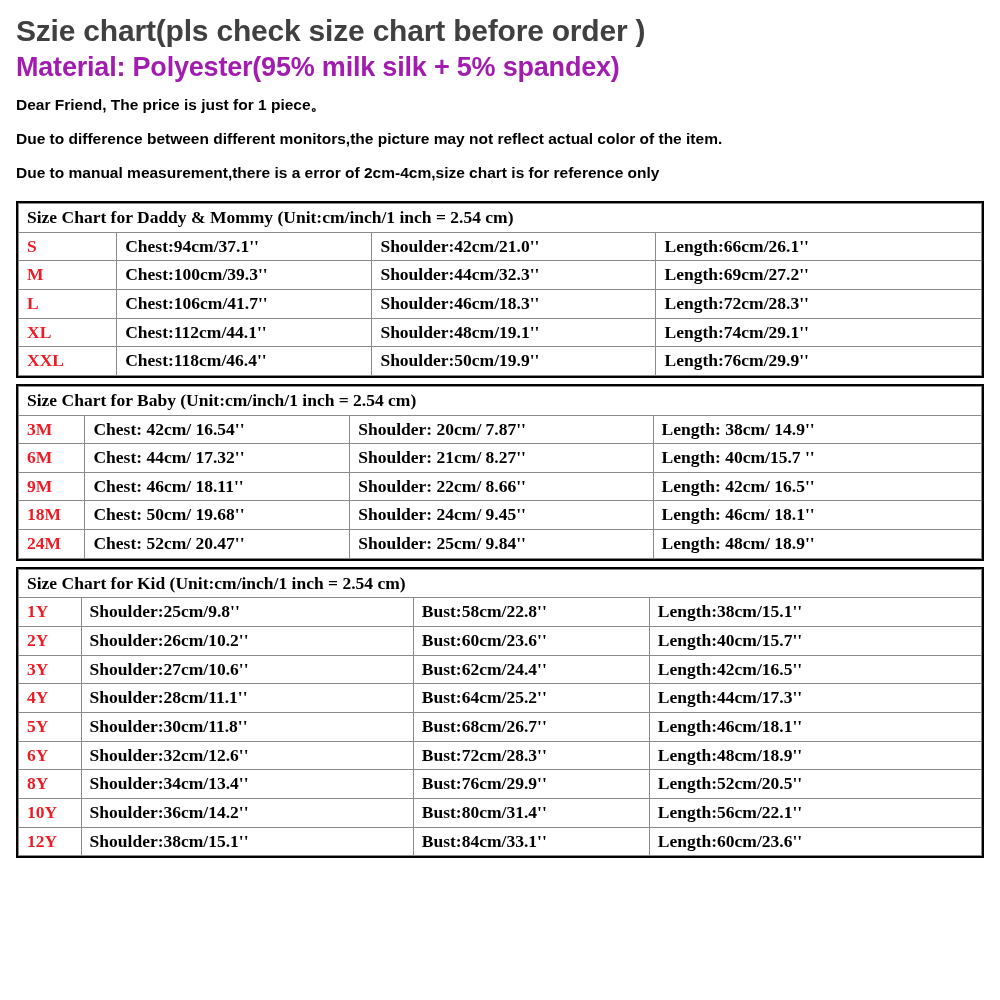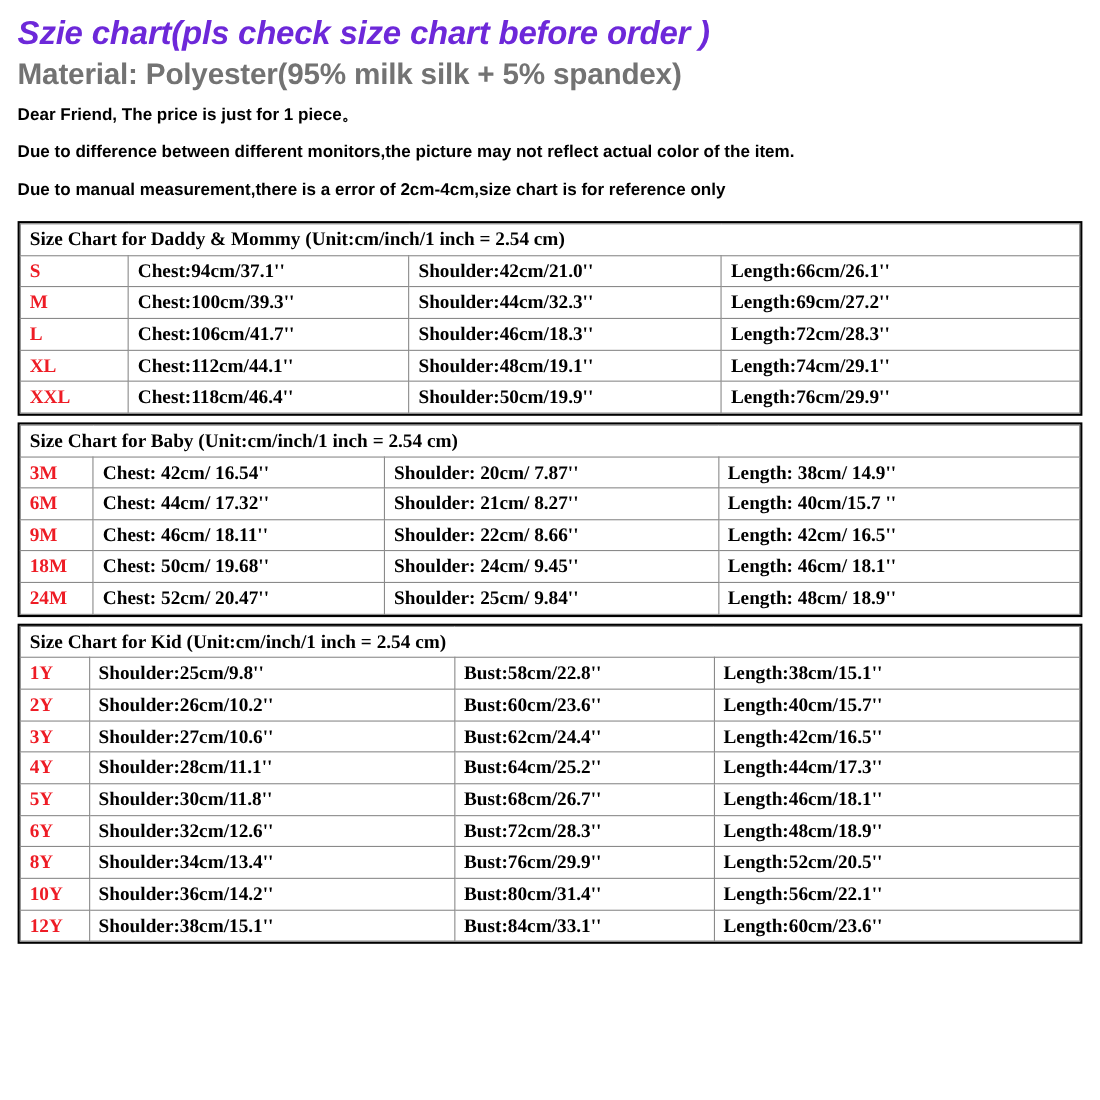--- a/index.html
+++ b/index.html
@@ -19,31 +19,30 @@
     height: 1000px;
     position: relative;
     padding: 0;
     box-sizing: border-box;
   }
   .header-block {
     padding: 14px 16px 4px 16px;
   }
   .title-red {
     font-family: "Liberation Sans", sans-serif;
-    color: #6d28d9;
+    color: #404040;
     font-weight: bold;
     font-size: 30px;
     line-height: 1.12;
     letter-spacing: -0.2px;
     margin: 0 0 4px 0;
-    font-style: italic;
   }
   .title-black {
     font-family: "Liberation Sans", sans-serif;
-    color: #737373;
+    color: #a21caf;
     font-weight: bold;
     font-size: 27px;
     line-height: 1.15;
     margin: 0 0 12px 0;
     letter-spacing: -0.2px;
   }
   .note {
     font-family: "Liberation Sans", sans-serif;
     font-weight: bold;
     font-size: 15.5px;

